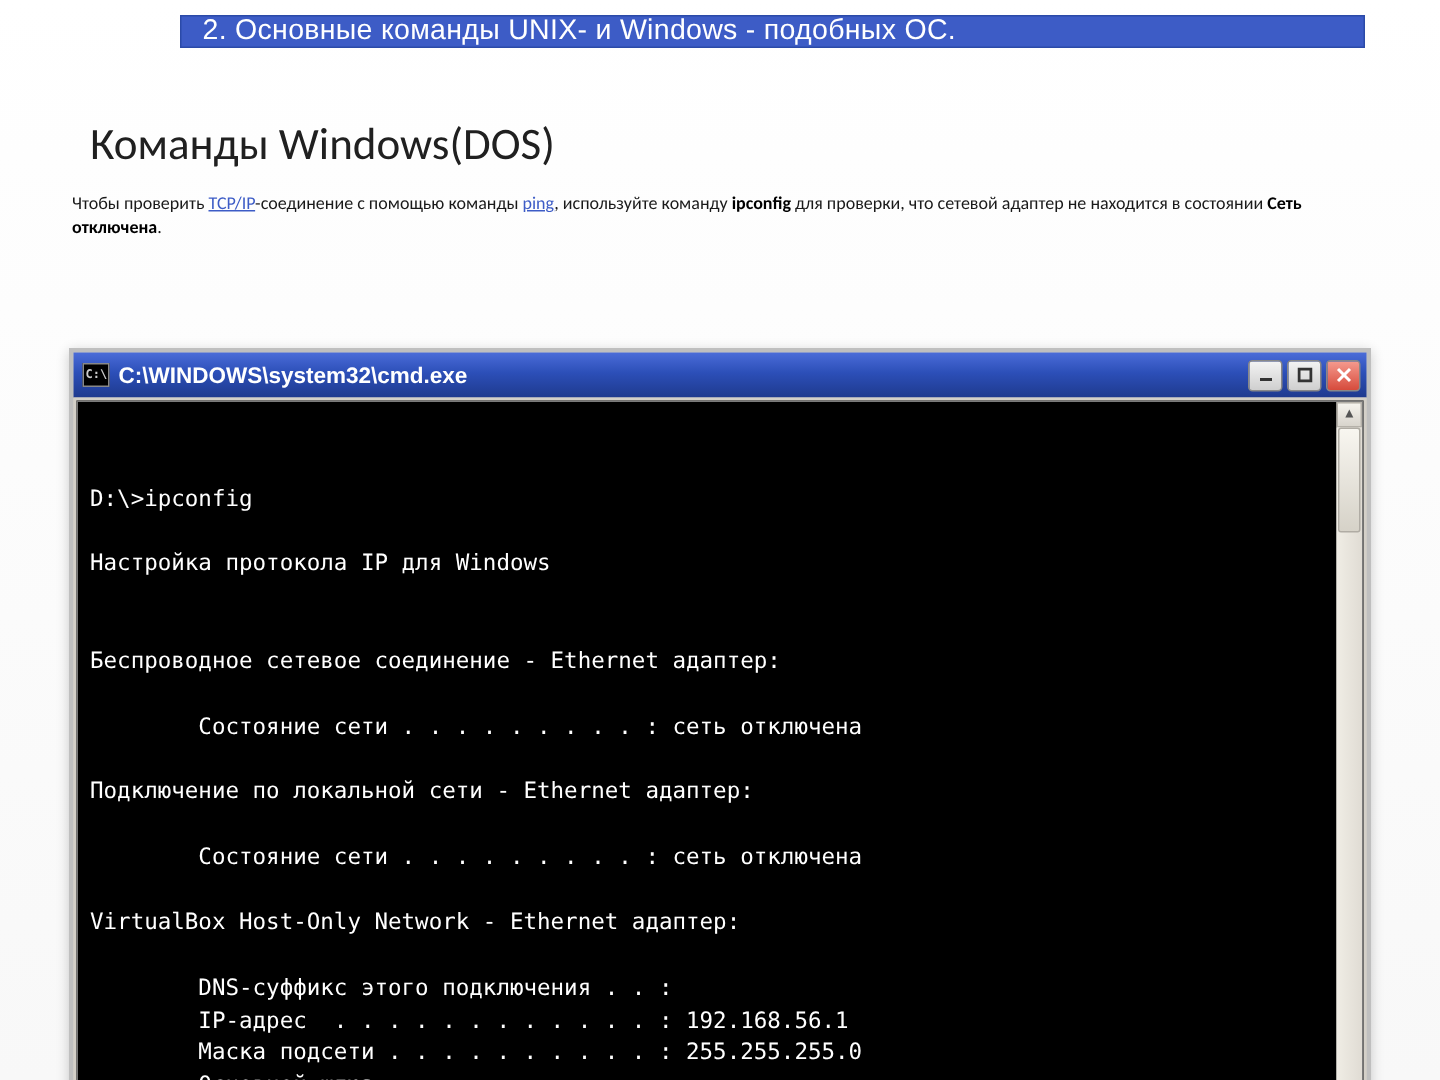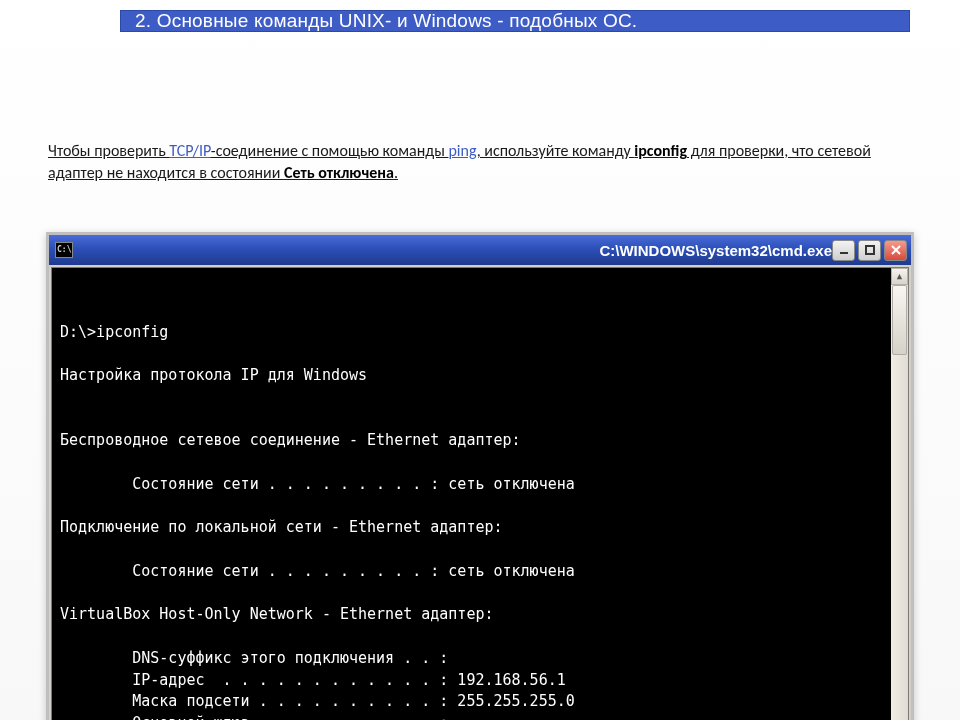--- a/index.html
+++ b/index.html
@@ -36,28 +36,27 @@
     position: absolute;
     top: 78px;
     left: 60px;
     font-size: 30px;
     font-weight: 400;
     color: #202020;
     font-family: "Calibri", "Segoe UI", sans-serif;
   }
   .body-text {
     position: absolute;
-    top: 140px;
+    top: 128px;
     left: 48px;
     right: 40px;
-    font-size: 16px;
+    font-size: 12px;
     line-height: 1.35;
     color: #1a1a1a;
     font-family: "Calibri Light", "Calibri", "Segoe UI", sans-serif;
-    text-decoration: underline;
   }
   .body-text a {
     color: #3d5cc6;
     text-decoration: underline;
   }
   .body-text b { font-weight: 700; color:#000; }
 
   .cmd-window {
     position: absolute;
     top: 232px;
@@ -86,21 +85,21 @@
     margin-right: 6px;
     display:flex;
     align-items:center;
     justify-content:flex-start;
     font-size:8px;
     color:#ccc;
     padding-left:1px;
     font-family: monospace;
     line-height:1;
   }
-  .titlebar .title-text { flex: 1; text-align: right; }
+  .titlebar .title-text { flex: 1; }
   .win-btns { display:flex; gap:3px; }
   .win-btn {
     width: 23px;
     height: 21px;
     background: linear-gradient(180deg,#f3f3f3,#cfcfcf);
     border:1px solid #888;
     border-radius:3px;
     display:flex;
     align-items:center;
     justify-content:center;
@@ -172,20 +171,21 @@
 </style>
 </head>
 <body>
 
 <div class="slide">
 
   <div class="header-bar">
     <span>2. Основные команды UNIX- и Windows - подобных ОС.</span>
   </div>
 
+  <div class="heading">Команды Windows(DOS)</div>
 
   <div class="body-text">
     <span>Чтобы проверить </span><a href="#">TCP/IP</a><span>-соединение с помощью команды </span><a href="#">ping</a><span>, используйте команду </span><b>ipconfig</b><span> для проверки, что сетевой адаптер не находится в состоянии </span><b>Сеть отключена</b><span>.</span>
   </div>
 
   <div class="cmd-window">
     <div class="titlebar">
       <span class="cmd-icon">C:\</span>
       <span class="title-text">C:\WINDOWS\system32\cmd.exe</span>
       <div class="win-btns">

